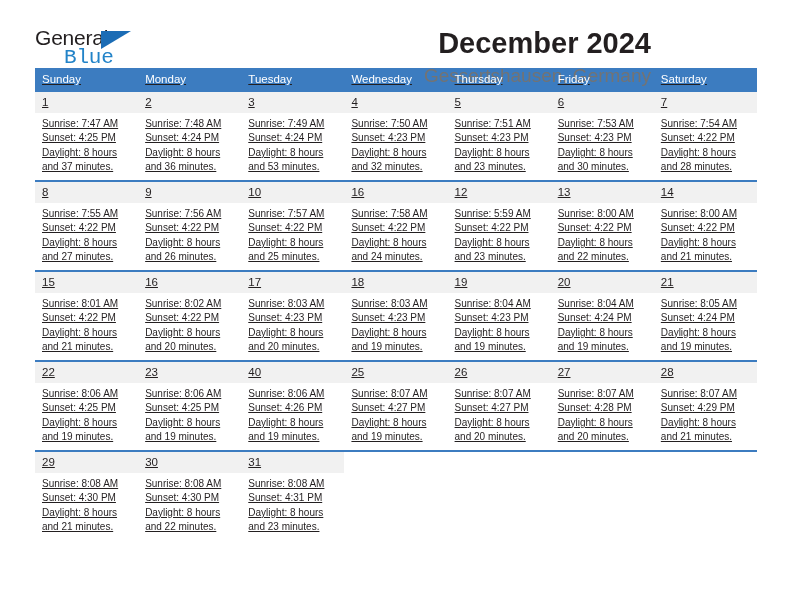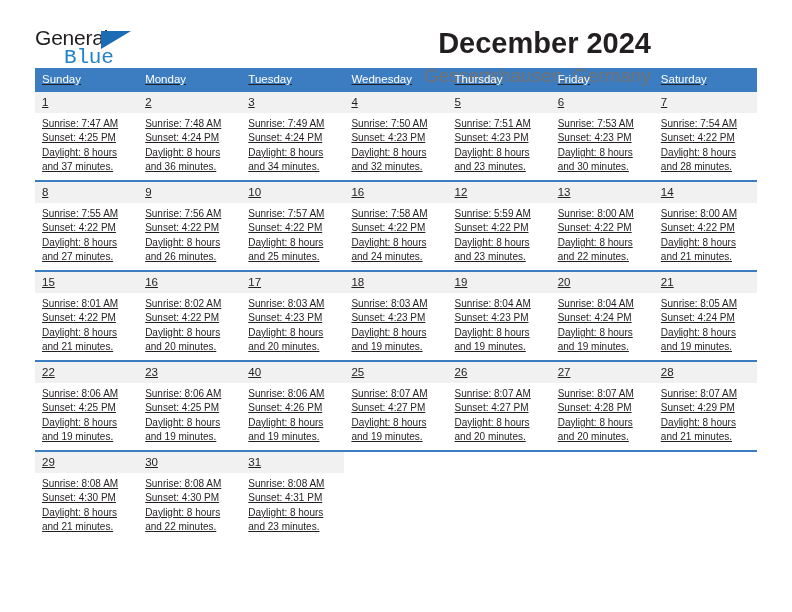--- a/index.html
+++ b/index.html
@@ -190,21 +190,21 @@
           </div>
         </div>
           </td>
         <td>
             <div class="cell-inner">
           <div class="daynum">3</div>
           <div class="details">
             <div>Sunrise: 7:49 AM</div>
             <div>Sunset: 4:24 PM</div>
             <div>Daylight: 8 hours</div>
-            <div>and 34 minutes.</div>
+            <div>and 53 minutes.</div>
           </div>
         </div>
           </td>
         <td>
             <div class="cell-inner">
           <div class="daynum">4</div>
           <div class="details">
             <div>Sunrise: 7:50 AM</div>
             <div>Sunset: 4:23 PM</div>
             <div>Daylight: 8 hours</div>

